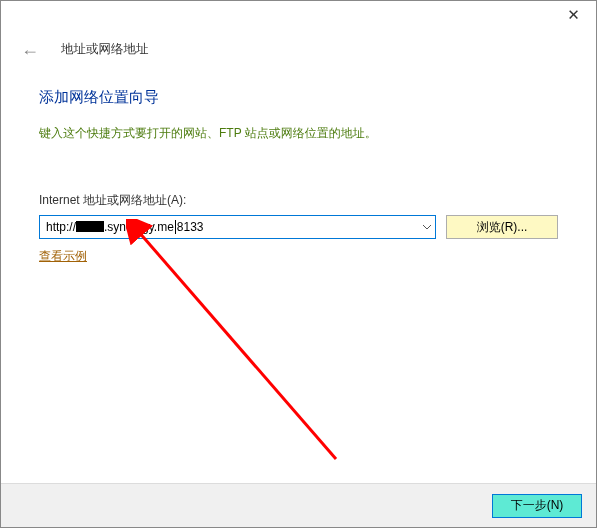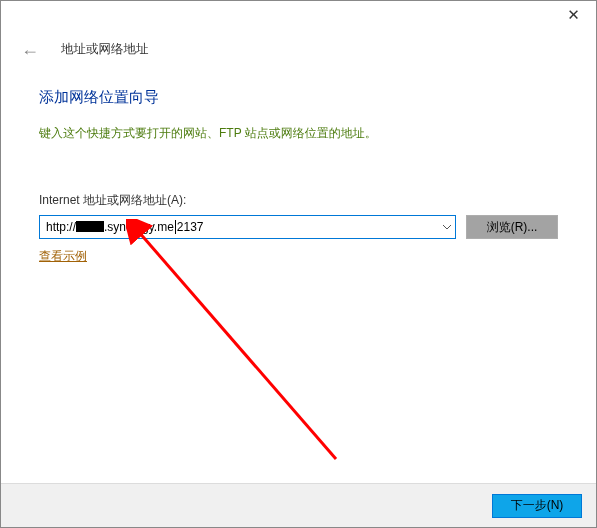--- a/index.html
+++ b/index.html
@@ -108,23 +108,23 @@
       height: 100%;
       display: flex;
       align-items: center;
       justify-content: center;
       font-size: 9px;
       color: #555;
       border-left: 1px solid transparent;
       cursor: pointer;
     }
     .browse-btn {
-      width: 92px;
+      width: 112px;
       height: 24px;
-      background: #a3a3a3;
+      background: #fef9c3;
       border: 1px solid #adadad;
       font-size: 12px;
       cursor: pointer;
     }
     .example-link {
       color: #a16207;
       text-decoration: underline;
       font-size: 12px;
       cursor: pointer;
     }
@@ -144,21 +144,21 @@
       border-top: 1px solid #dcdcdc;
       display: flex;
       justify-content: flex-end;
       align-items: center;
       padding-right: 14px;
       gap: 8px;
     }
     .footer-btn {
       width: 90px;
       height: 24px;
-      background: #0ea5e9;
+      background: #5eead4;
       border: 1px solid #adadad;
       font-size: 12px;
       cursor: pointer;
     }
     .footer-btn.primary {
       border: 1px solid #0078d7;
     }
   </style>
 </head>
 <body>
@@ -177,21 +177,21 @@
   <div class="instruction">键入这个快捷方式要打开的网站、FTP 站点或网络位置的地址。</div>
 
   <div class="field-label">Internet 地址或网络地址(A):</div>
   <div class="field-row">
     <div class="url-select">
       <div class="url-display">
         <span>http://</span>
           <span class="redact"></span>
           <span>.synology.me</span>
           <span class="caret"></span>
-          <span>2137</span>
+          <span>8133</span>
       </div>
       <div class="dropdown-arrow">
         <svg width="8" height="5" viewBox="0 0 8 5">
             <path d="M0 0 L4 4 L8 0" stroke="#555" stroke-width="1" fill="none"></path>
           </svg>
       </div>
     </div>
     <button class="browse-btn">浏览(R)...</button>
   </div>
 

